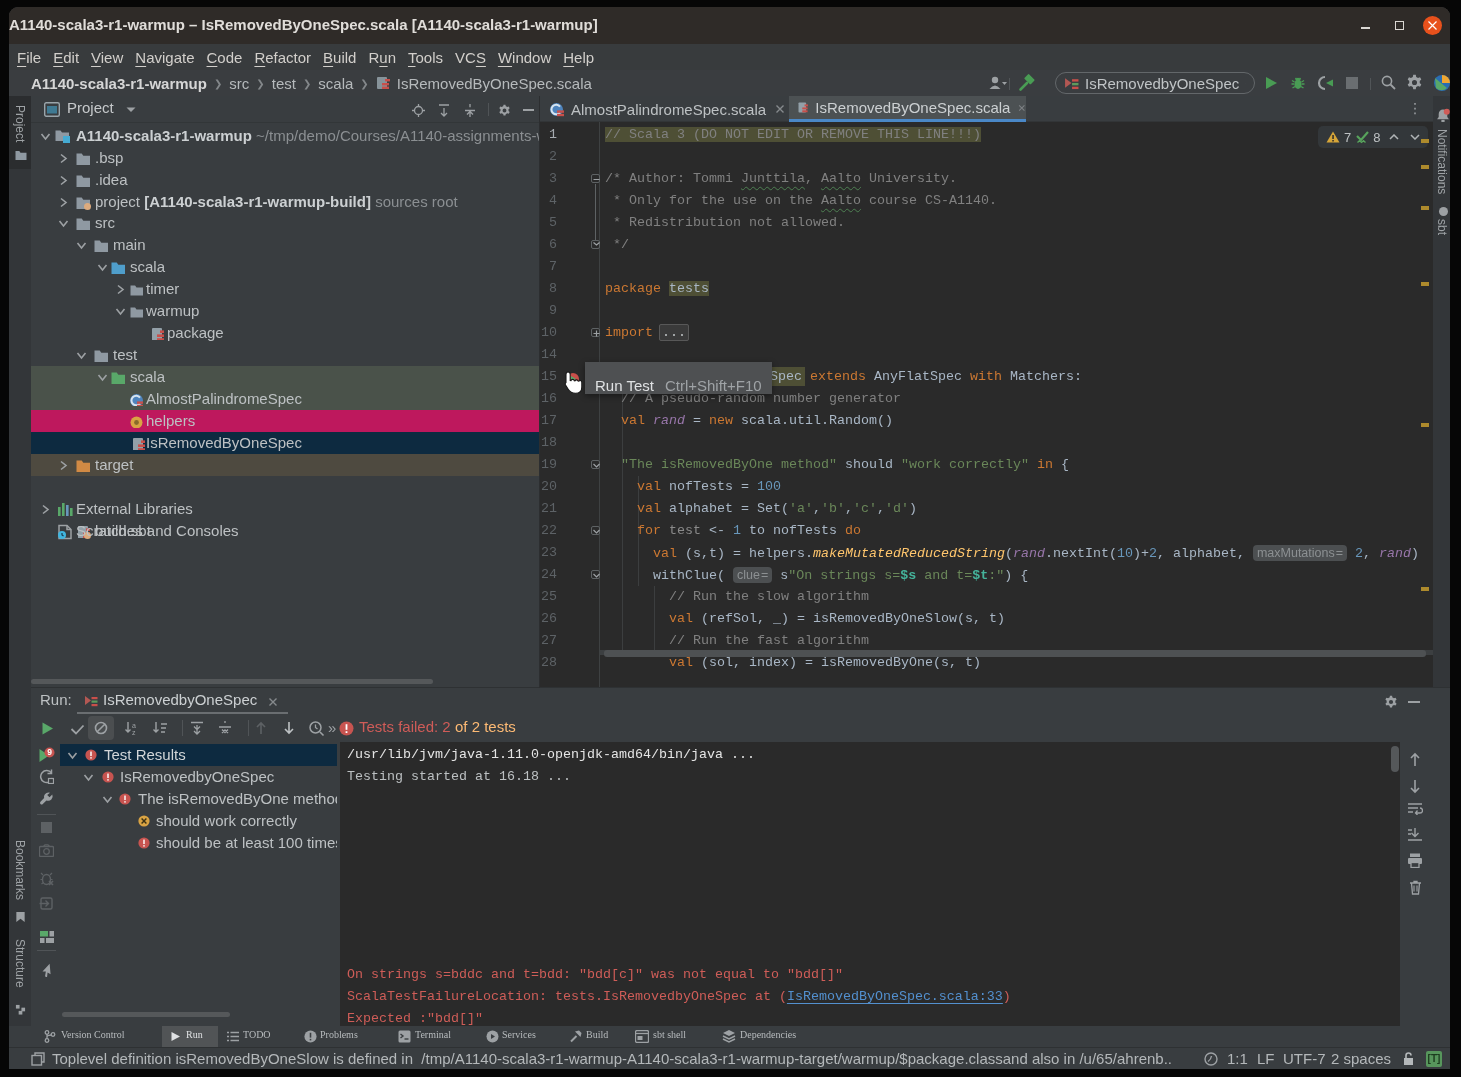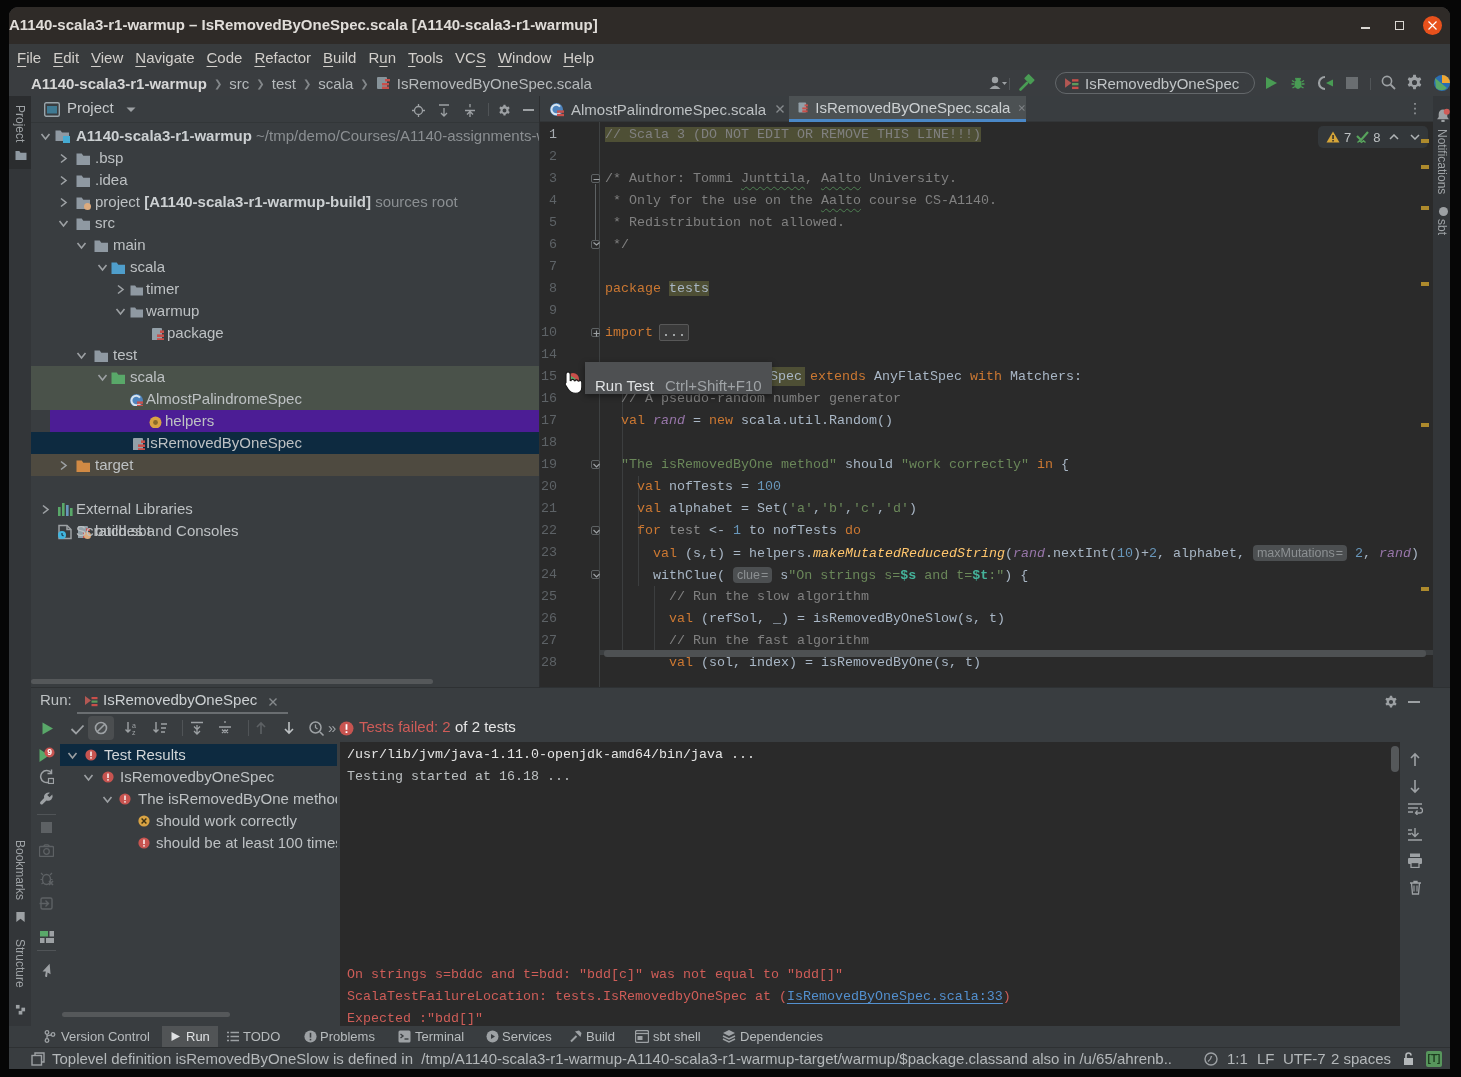--- a/index.html
+++ b/index.html
@@ -32,21 +32,21 @@
   .cl { position:absolute; height:22px; line-height:22px; left:74px; }
   .gn { position:absolute; width:36px; text-align:right; height:22px; line-height:22px; color:#5d6266; left:0; }
   .kw { color:#cc7832; } .str { color:#6a8759; } .num { color:#6897bb; } .cmt { color:#808080; }
   .dft { color:#a9b7c6; } .loc { color:#9876aa; font-style:italic; } .mtd { color:#ffc66d; font-style:italic; }
   .hl { background:#4e4f35; } .gray { color:#8a8a8a; }
   .hint { background:#4c4f51; color:#8c9092; border-radius:4px; padding:1px 4px; font-size:12.5px; font-family:"Liberation Sans",sans-serif; }
   
   #runpanel { position:absolute; left:22px; top:681px; width:1419px; height:338px; background:#393d40; }
   
   #toolwinbar { position:absolute; left:0; top:1019px; width:1441px; height:21px; background:#393d40;
-    font-size:13px; color:#b7bbbd; }
+    font-size:10px; color:#b7bbbd;font-family:Liberation Serif, serif; }
   #statusbar { position:absolute; left:0; top:1040px; width:1441px; height:22px; background:#393d40;
     border-top:1px solid #2e3133; font-size:15px; color:#b4b8ba; }
   svg { display:block; }
   .tr { position:absolute; left:0; width:509px; height:22px; }
   .tlabel { position:absolute; font-size:15px; color:#bdc1c3; line-height:22px; white-space:nowrap; top:0; }
   .cr, .cd { position:absolute; width:11px; height:11px; top:6px; }
   .ic { position:absolute; width:14px; height:13px; top:5px; }
   .mark { position:absolute; left:881px; width:8px; height:4px; background:#ad8a2c; }
   .gn { position:absolute; left:0; width:17px; text-align:right; height:22px; line-height:22px; color:#5d6266; }
   .cl { position:absolute; height:22px; line-height:22px; left:65px; }
@@ -331,21 +331,21 @@
             <use href="#foldgr"></use>
           </svg>
           <span class="tlabel" style="left:99px;">scala</span>
         </div>
       <div class="tr" style="top:292px;background:#4a524a;">
           <svg class="ic" style="left:98px;">
             <use href="#sccls"></use>
           </svg>
           <span class="tlabel" style="left:115px;">AlmostPalindromeSpec</span>
         </div>
-      <div class="tr" style="top:314px;background:#4c1d95;margin-left:19px;">
+      <div class="tr" style="top:314px;background:#be185d;">
           <svg class="ic" style="left:98px;">
             <use href="#scobj"></use>
           </svg>
           <span class="tlabel" style="left:115px;">helpers</span>
         </div>
       <div class="tr" style="top:336px;background:#0d2a40;">
           <svg class="ic" style="left:100px;">
             <use href="#scfile"></use>
           </svg>
           <span class="tlabel" style="left:115px;">IsRemovedByOneSpec</span>
@@ -570,21 +570,21 @@
         <path d="M7.5 4.5 V7.5 L9.5 9" stroke="#9da1a4" stroke-width="1.3" fill="none"></path>
         <path d="M12 12 L15.5 15.5" stroke="#9da1a4" stroke-width="1.6"></path>
       </svg>
     <span style="position:absolute;left:297px;top:31px;font-size:15px;color:#9da1a4;">»</span>
     <svg style="position:absolute;left:308px;top:33px;" width="15" height="15" viewBox="0 0 15 15">
         <circle cx="7.5" cy="7.5" r="7" fill="#c75450"></circle>
         <rect x="6.6" y="3.2" width="1.8" height="5.6" fill="#fff"></rect>
         <rect x="6.6" y="10.2" width="1.8" height="1.8" fill="#fff"></rect>
       </svg>
     <span style="position:absolute;left:328px;top:30px;font-size:15px;color:#d05c58;">Tests failed: 2</span>
-    <span style="position:absolute;left:424px;top:30px;font-size:15px;color:#e5e5e5;">of 2 tests</span>
+    <span style="position:absolute;left:424px;top:30px;font-size:15px;color:#fdba74;">of 2 tests</span>
 
     <svg style="position:absolute;left:7px;top:59px;" width="17" height="17" viewBox="0 0 17 17">
         <path d="M1.5 2 L11 8.5 L1.5 15 Z" fill="#59a869"></path>
         <circle cx="11.5" cy="5.5" r="5" fill="#c75450"></circle>
         <text x="11.5" y="8.3" text-anchor="middle" fill="#fff" font-size="8.5" font-weight="bold" font-family="Liberation Sans">9</text>
       </svg>
     <svg style="position:absolute;left:8px;top:81px;" width="15" height="15" viewBox="0 0 15 15">
         <path d="M12.5 4 A6 6 0 1 0 13.5 9" stroke="#9da1a4" stroke-width="1.5" fill="none"></path>
         <path d="M12.5 0.5 V4.5 H8.5" fill="none" stroke="#9da1a4" stroke-width="1.5"></path>
         <rect x="9.5" y="9.5" width="5" height="5" fill="#393d40" stroke="#9da1a4" stroke-width="1.2"></rect>

